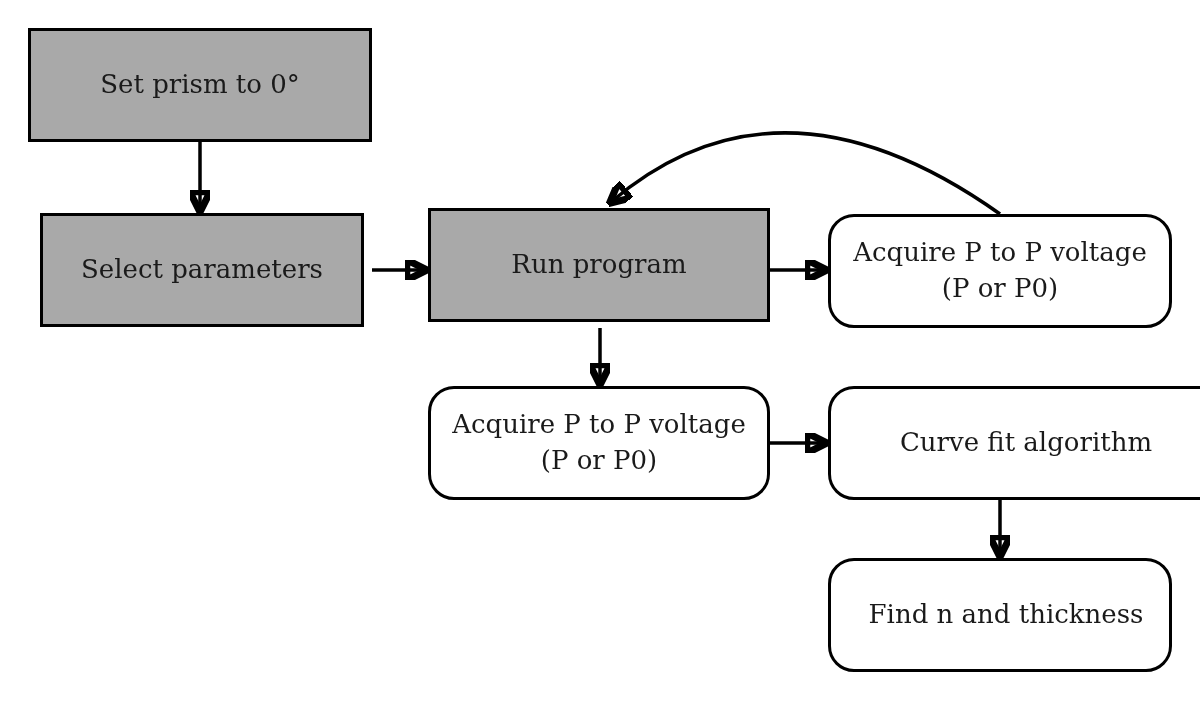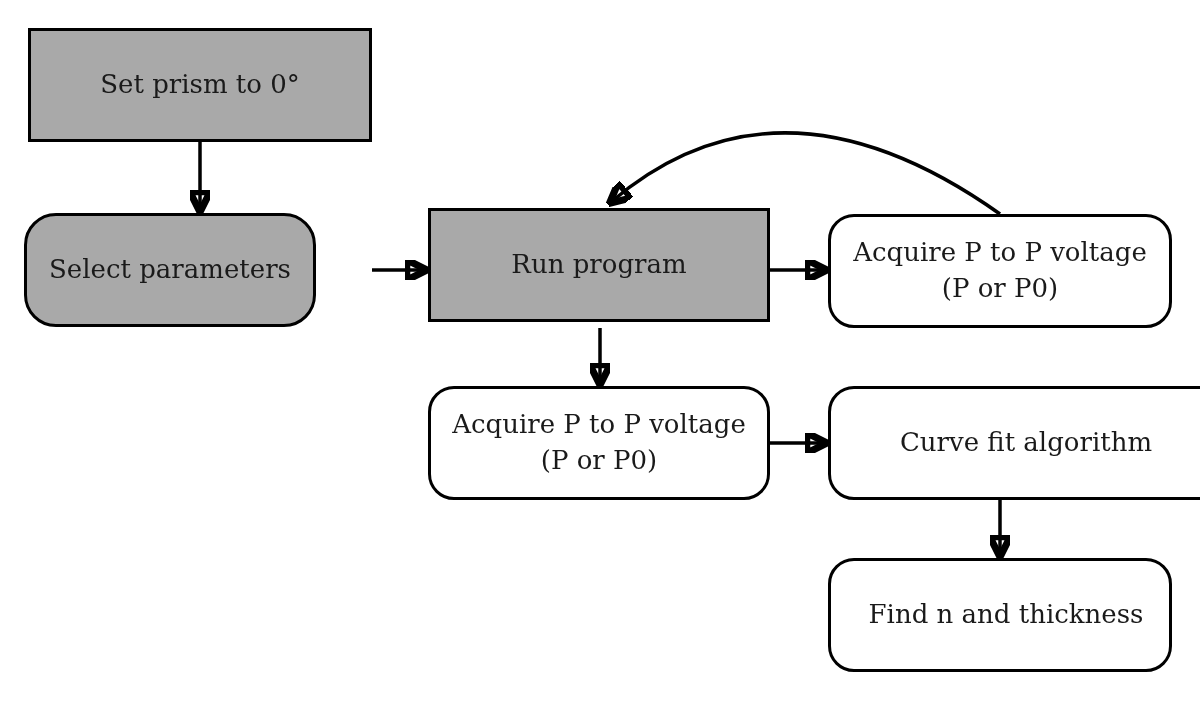--- a/index.html
+++ b/index.html
@@ -29,21 +29,21 @@
     justify-content:center;
     text-align:right;
     font-size:26px;
     color:#1a1a1a;
     line-height:1.38;
   }
   .node.gray{background:var(--box-gray);}
   .node.white{background:var(--box-white);border-radius:26px;}
   
   #n-set-prism        {left:28px;  top:28px;  width:344px; height:114px;}
-  #n-select-params    {left:24px;  top:213px; width:292px; height:114px;border-radius:32px;}
+  #n-select-params    {left:40px;  top:213px; width:324px; height:114px;}
   #n-run-program      {left:428px; top:208px; width:342px; height:114px;}
   #n-acquire-right    {left:828px; top:214px; width:344px; height:114px;}
   #n-acquire-bottom   {left:428px; top:386px; width:342px; height:114px;}
   #n-curve-fit        {left:828px; top:386px; width:396px; height:114px;}
   #n-find-n           {left:828px; top:558px; width:344px; height:114px;padding-left:12px;}
 </style>
 </head>
 <body>
 
 <div class="stage">

